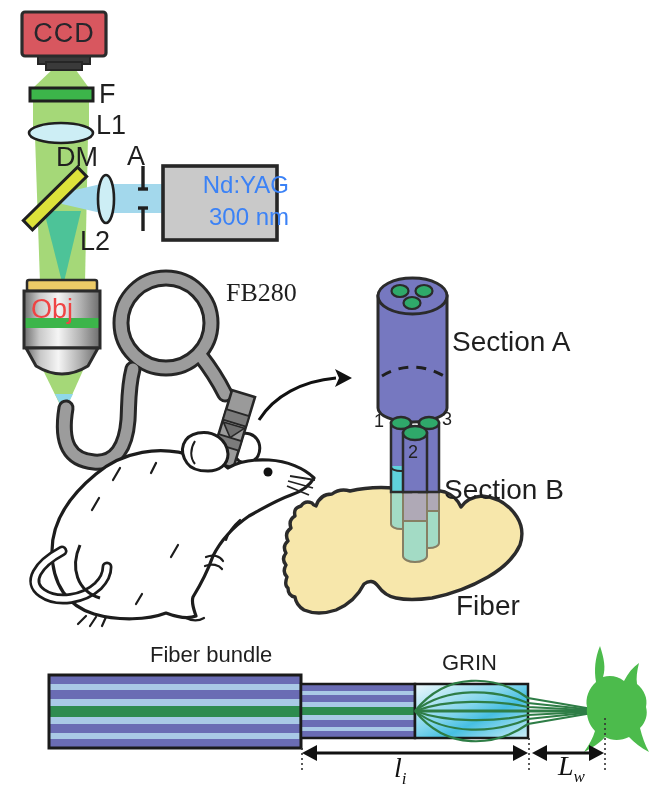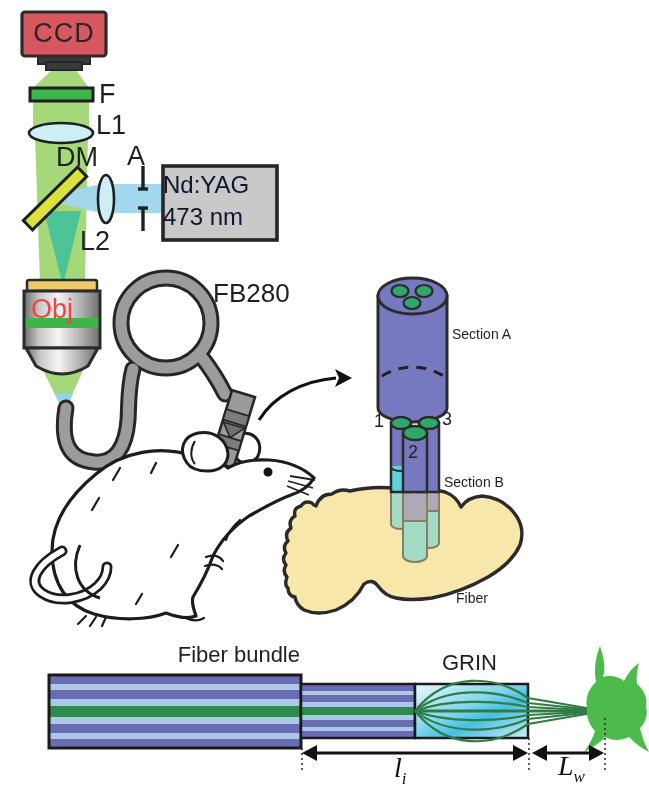--- a/index.html
+++ b/index.html
@@ -2,24 +2,24 @@
 <html><head>
 <meta charset="utf-8">
 <style>
   html,body{margin:0;padding:0;background:#ffffff;}
   #canvas{position:relative;width:649px;height:787px;background:#ffffff;overflow:hidden;
           font-family:"Liberation Sans", sans-serif;color:#1f1f1f;}
   svg{position:absolute;left:0;top:0;}
   .lbl{position:absolute;white-space:nowrap;color:#1f1f1f;}
   .opt{font-size:27px;}
   .ccd{left:22px;top:18px;width:84px;text-align:center;font-size:27px;color:#26262b;letter-spacing:1px;}
-  .laser{left:163px;top:169px;width:126px;text-align:left;font-size:24px;line-height:32px;color:#0f172a;}
+  .laser{left:163px;top:169px;width:126px;text-align:right;font-size:24px;line-height:32px;color:#3b82f6;}
   .obj-lbl{left:31px;top:294px;font-size:27px;color:#ef4444;}
-  .fb280{left:213px;top:278px;font-size:26px;}
-  .sec{font-size:14px;}
+  .fb280{left:226px;top:278px;font-size:26px;font-family:Liberation Serif, serif;}
+  .sec{font-size:28px;}
   .num{font-size:18px;color:#222;}
   .bot{font-size:22px;text-align:right;}
   .dim-label{position:absolute;font-family:"Liberation Serif", serif;font-style:italic;font-size:28px;color:#111;}
   .dim-label sub{font-size:17px;font-style:italic;}
 </style>
 </head>
 <body>
 
 <div id="canvas">
 
@@ -245,31 +245,31 @@
   </g>
 </svg>
 
 <div class="lbl ccd">CCD</div>
 <div class="lbl opt" style="left:99px;top:79px;">F</div>
 <div class="lbl opt" style="left:96px;top:110px;">L1</div>
 <div class="lbl opt" style="left:56px;top:142px;">DM</div>
 <div class="lbl opt" style="left:127px;top:141px;">A</div>
 <div class="lbl laser">
   <div>Nd:YAG</div>
-  <div>473 nm</div>
+  <div>300 nm</div>
 </div>
 <div class="lbl opt" style="left:80px;top:226px;">L2</div>
 <div class="lbl obj-lbl">Obj</div>
 <div class="lbl fb280">FB280</div>
 
 <div class="lbl sec" style="left:452px;top:326px;">Section A</div>
 <div class="lbl num" style="left:374px;top:411px;">1</div>
 <div class="lbl num" style="left:408px;top:442px;">2</div>
 <div class="lbl num" style="left:442px;top:409px;">3</div>
 <div class="lbl sec" style="left:444px;top:474px;">Section B</div>
 <div class="lbl sec" style="left:456px;top:590px;">Fiber</div>
 
-<div class="lbl bot" style="left:150px;top:642px;width:150px;text-align:right;">Fiber bundle</div>
+<div class="lbl bot" style="left:150px;top:642px;width:150px;text-align:left;">Fiber bundle</div>
 <div class="lbl bot" style="left:442px;top:650px;">GRIN</div>
 <div class="dim-label" style="left:394px;top:752px;"><span>l</span><sub>i</sub></div>
 <div class="dim-label" style="left:558px;top:750px;"><span>L</span><sub>w</sub></div>
 
 </div>
 
 </body></html>

